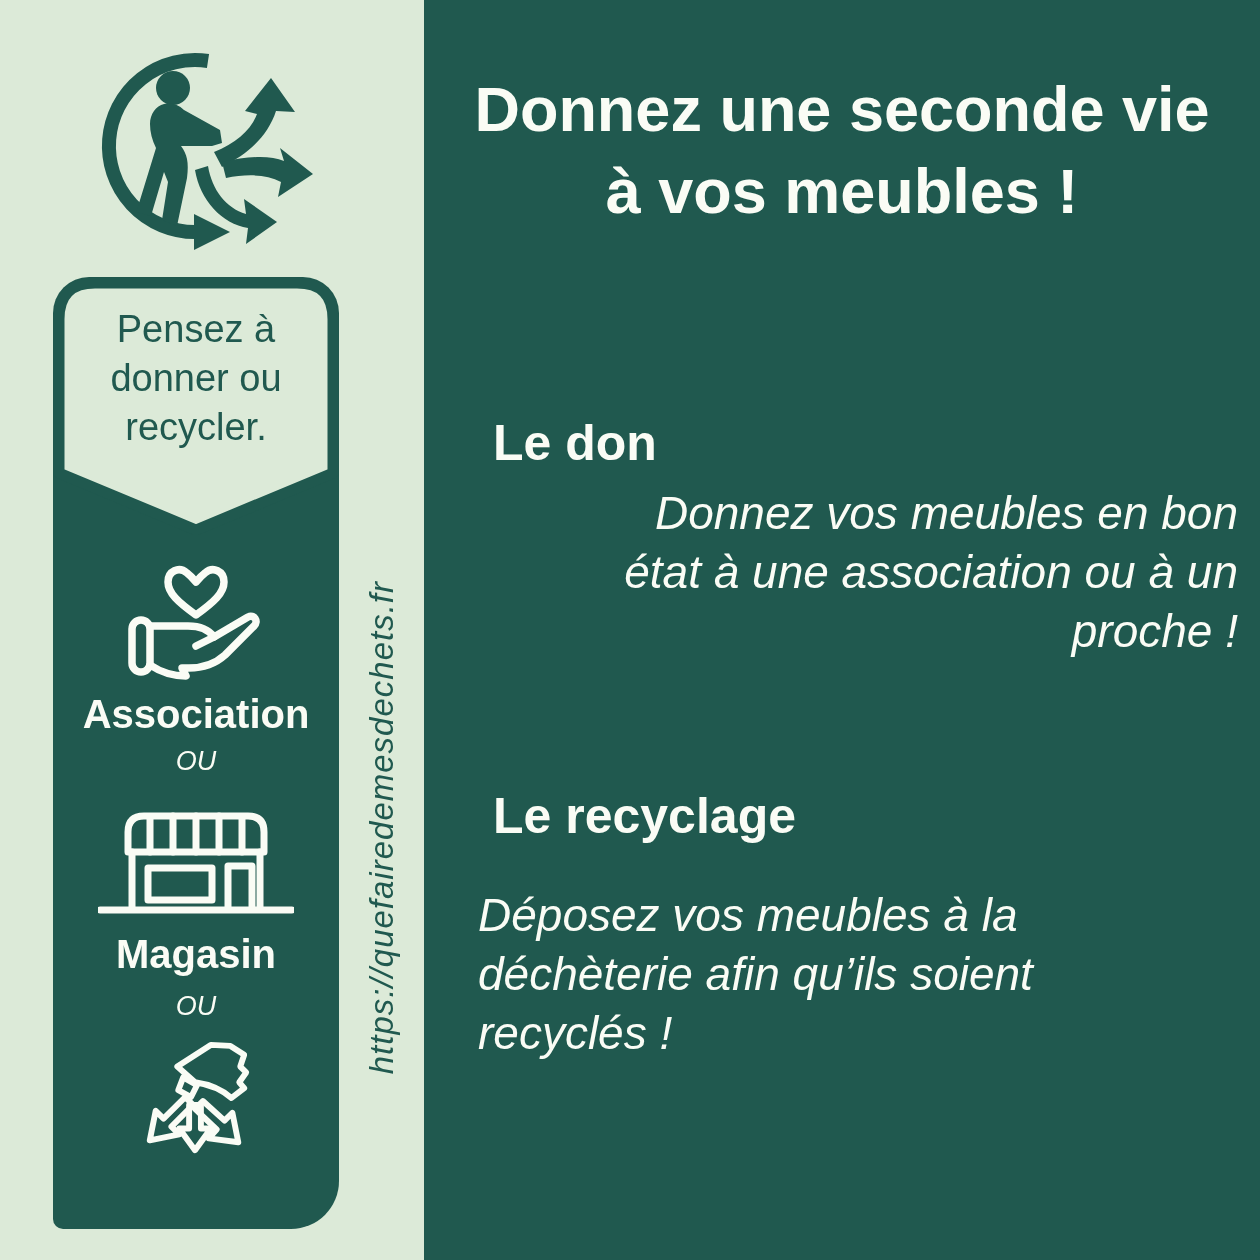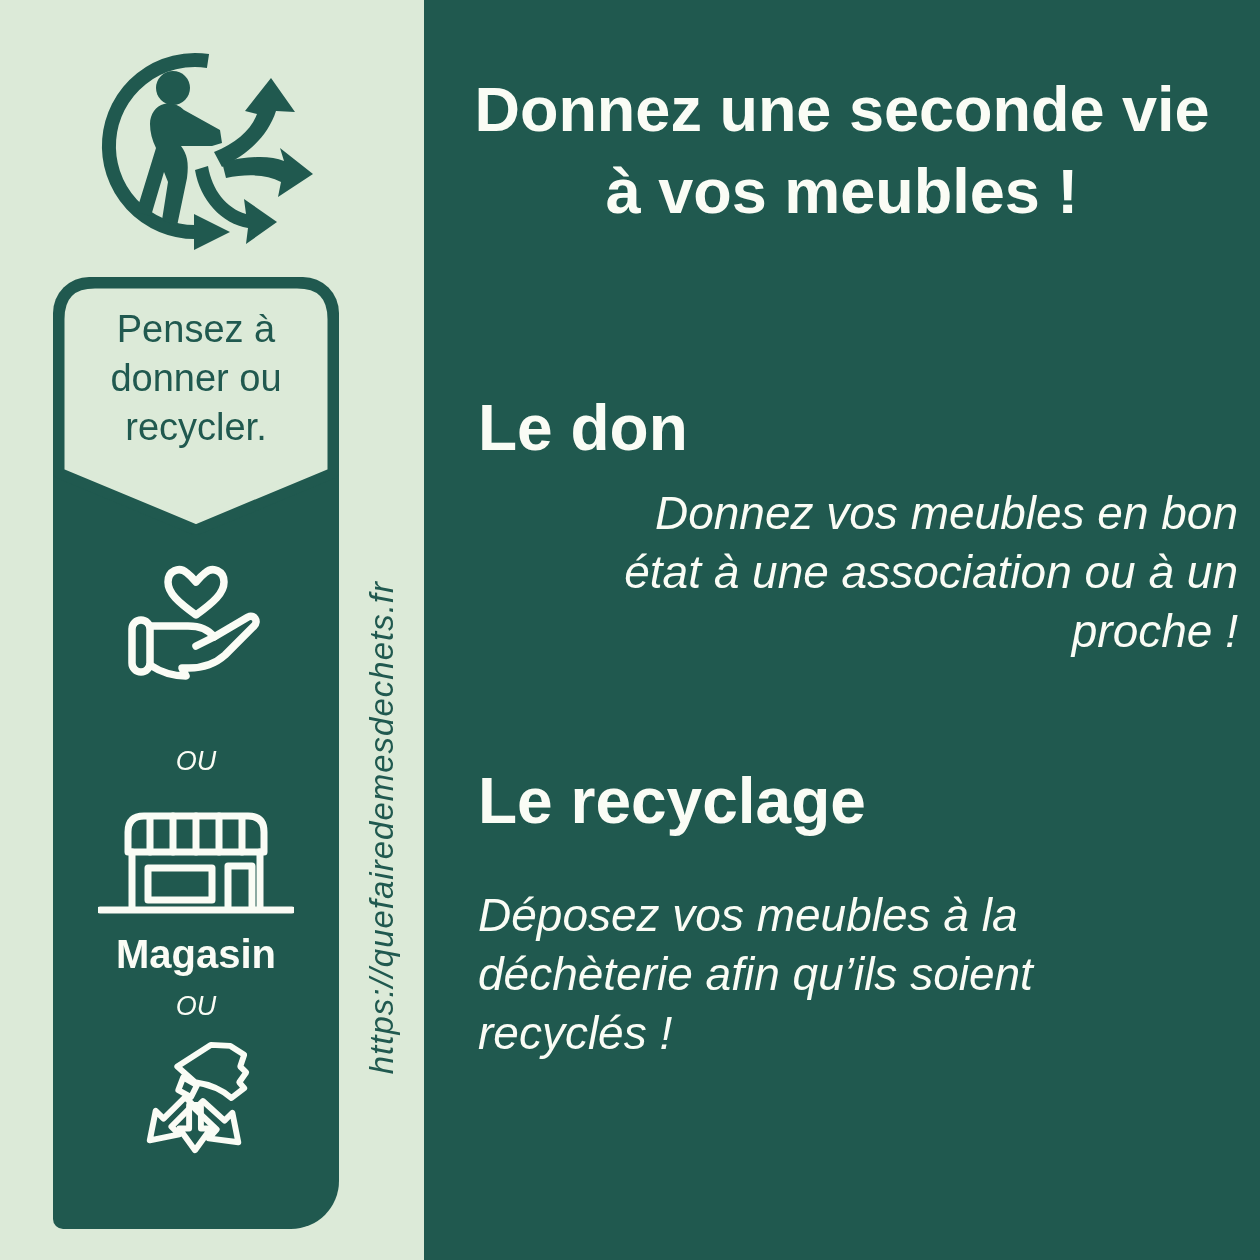--- a/index.html
+++ b/index.html
@@ -16,21 +16,21 @@
   }
   
   .right-panel{position:absolute;left:424px;top:0;width:836px;height:1260px;background:var(--dark-green);}
   .page-title{
     position:absolute;top:68px;left:0;width:100%;
     text-align:center;color:var(--text-white);
     font-size:63px;line-height:82px;font-weight:700;white-space:pre-line;margin:0;
   }
   .section-heading{
     position:absolute;left:54px;color:var(--text-white);
-    font-size:64px;line-height:64px;font-weight:700;margin:0;
+    font-size:50px;line-height:64px;font-weight:700;margin:15px;
   }
   .heading-don{top:396px;}
   .heading-recyclage{top:769px;text-align:right;}
   .section-body{
     position:absolute;left:54px;width:760px;color:var(--text-white);
     font-size:46px;line-height:59px;font-style:italic;white-space:pre-line;margin:0;
   }
   .body-don{top:484px;text-align:right;}
   .body-recyclage{top:886px;}
 
@@ -119,20 +119,21 @@
 recycler.</p>
 
     <svg class="ribbon-icon icon-donation" viewBox="0 0 136 124" xmlns="http://www.w3.org/2000/svg">
       <g class="icon-stroke" stroke-width="7.5">
         <path d="M 68 59 C 50 46 40 37 40 26 C 40 15 51 10 59 17 C 63 20 68 26 68 26 C 68 26 73 20 77 17 C 85 10 96 15 96 26 C 96 37 86 46 68 59 Z"></path>
         <rect x="4" y="64" width="18" height="52" rx="9"></rect>
         <path d="M 22 70 H 60 C 72 70 81 74 86 81 L 120 61 C 126 58 131 65 126 70 L 97 99 C 87 108 74 112 61 112 L 54 112 L 58 120 C 44 120 31 115 22 109"></path>
         <path d="M 86 81 L 68 90"></path>
       </g>
     </svg>
+    <p class="ribbon-label label-association">Association</p>
 
     <p class="ribbon-sep sep-1">OU</p>
 
     <svg class="ribbon-icon icon-store" viewBox="0 0 196 106" xmlns="http://www.w3.org/2000/svg">
       <g class="icon-stroke" stroke-width="7">
         <path d="M 30 42 V 22 Q 30 6 46 6 H 150 Q 166 6 166 22 V 42 H 30"></path>
         <line x1="52" y1="8" x2="52" y2="42"></line>
         <line x1="75" y1="6" x2="75" y2="42"></line>
         <line x1="98" y1="6" x2="98" y2="42"></line>
         <line x1="121" y1="6" x2="121" y2="42"></line>

